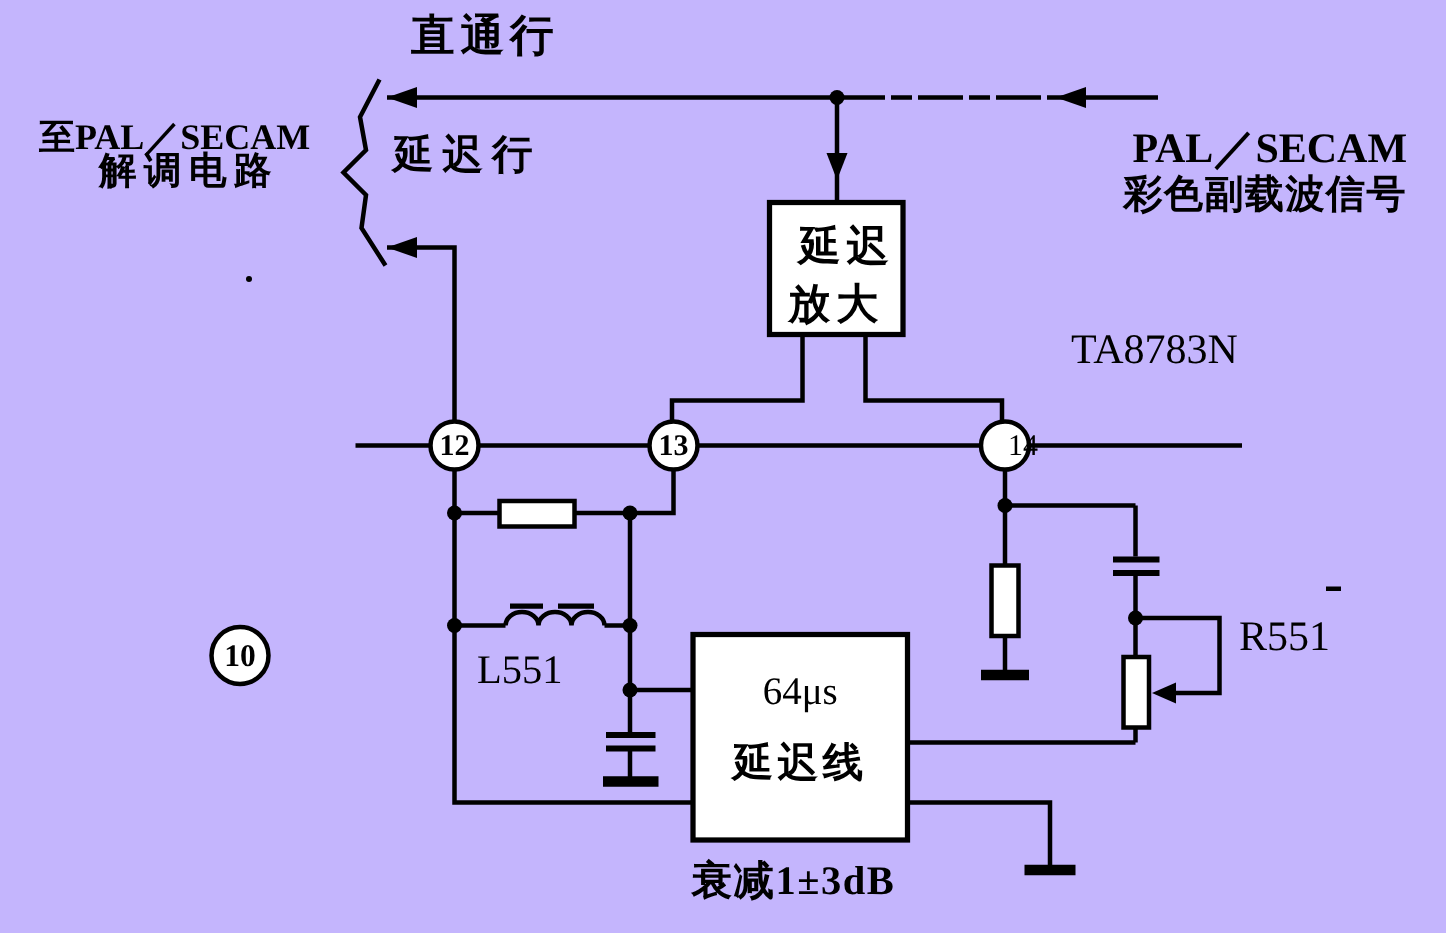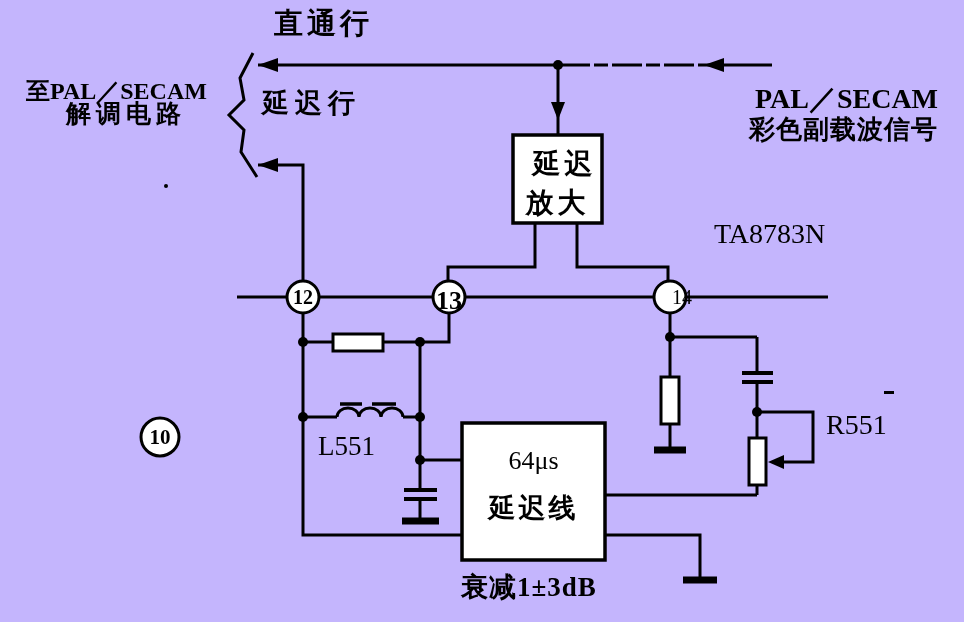--- a/index.html
+++ b/index.html
@@ -161,21 +161,21 @@
 
   <div class="lbl cjk" style="left:749px;top:112px;font-size:26px;letter-spacing:1px;">彩色副载波信号</div>
   <div class="lbl" style="left:755px;top:80px;font-size:28px;font-weight:600;">PAL／SECAM</div>
 
   <div class="lbl cjk center" style="left:513px;top:145px;width:103px;font-size:28px;letter-spacing:4px;">延迟</div>
   <div class="lbl cjk center" style="left:513px;top:184px;width:89px;font-size:28px;letter-spacing:4px;">放大</div>
 
   <div class="lbl" style="left:714px;top:218px;font-size:28px;">TA8783N</div>
 
   <div class="lbl center" style="left:287px;top:286px;width:32px;font-size:20px;font-weight:600;">12</div>
-  <div class="lbl center" style="left:433px;top:286px;width:32px;font-size:26px;font-weight:600;">13</div>
+  <div class="lbl center" style="left:433px;top:286px;width:32px;font-size:20px;font-weight:600;">13</div>
   <div class="lbl center" style="left:654px;top:286px;width:56px;font-size:20px;font-weight:400;">14</div>
 
   <div class="lbl center" style="left:142px;top:425px;width:36px;font-size:21px;font-weight:600;">10</div>
 
   <div class="lbl" style="left:318px;top:431px;font-size:27px;">L551</div>
 
   <div class="lbl center" style="left:462px;top:446px;width:143px;font-size:26px;">64μs</div>
   <div class="lbl cjk center" style="left:462px;top:490px;width:143px;font-size:27px;letter-spacing:3px;">延迟线</div>
 
   <div class="lbl" style="left:826px;top:409px;font-size:28px;">R551</div>

